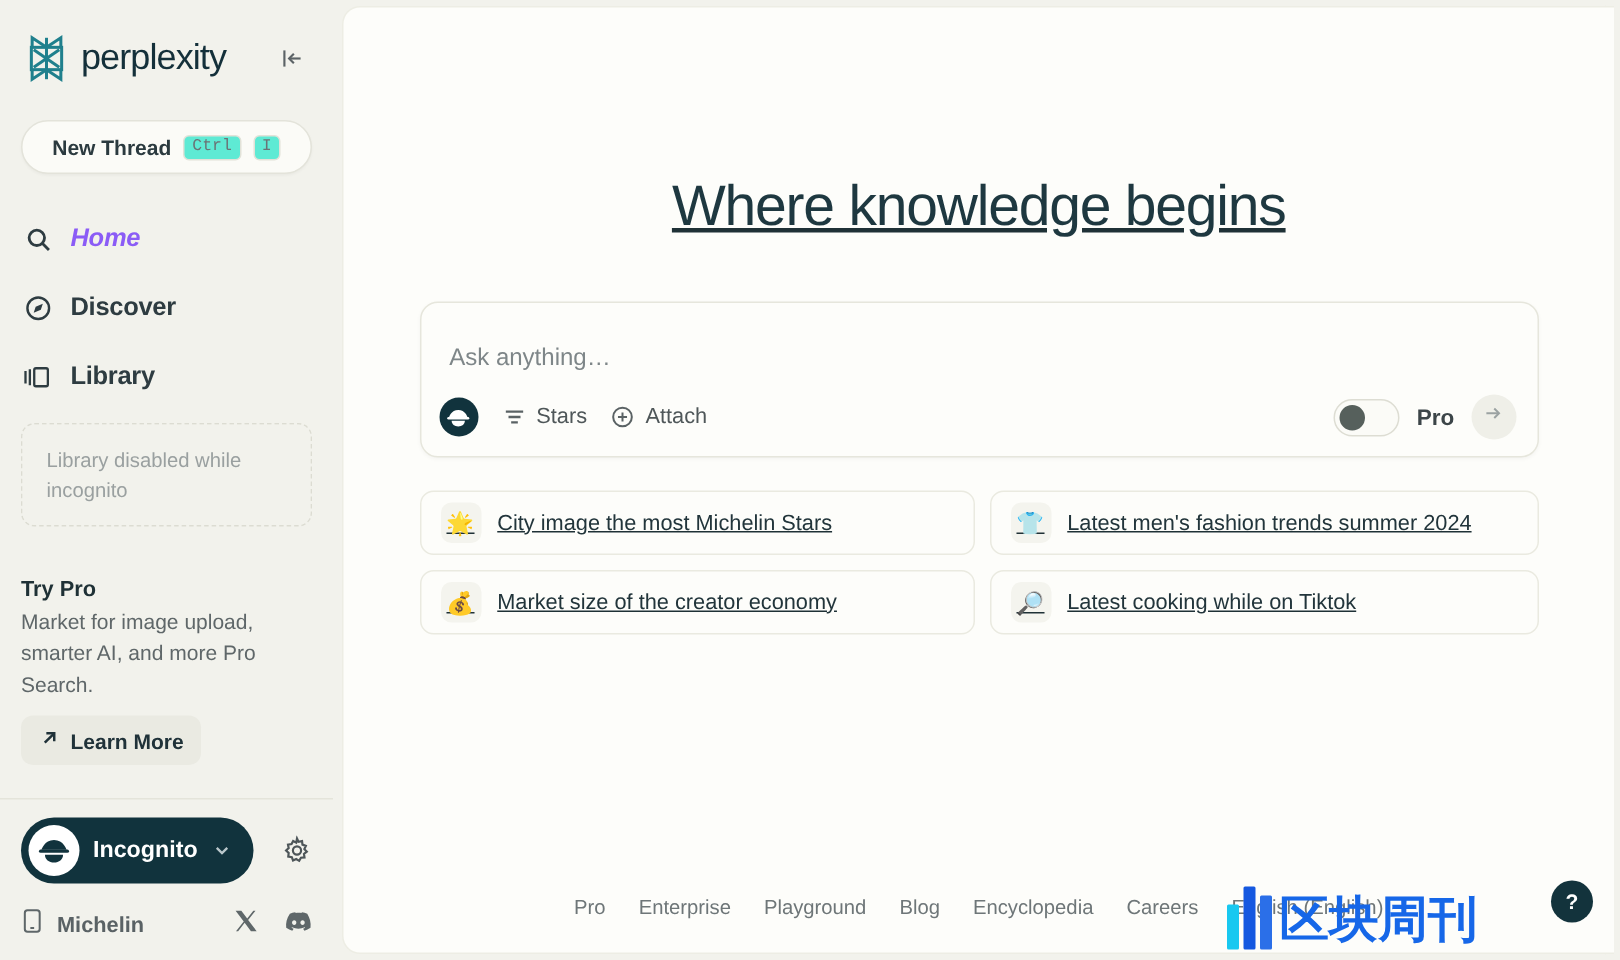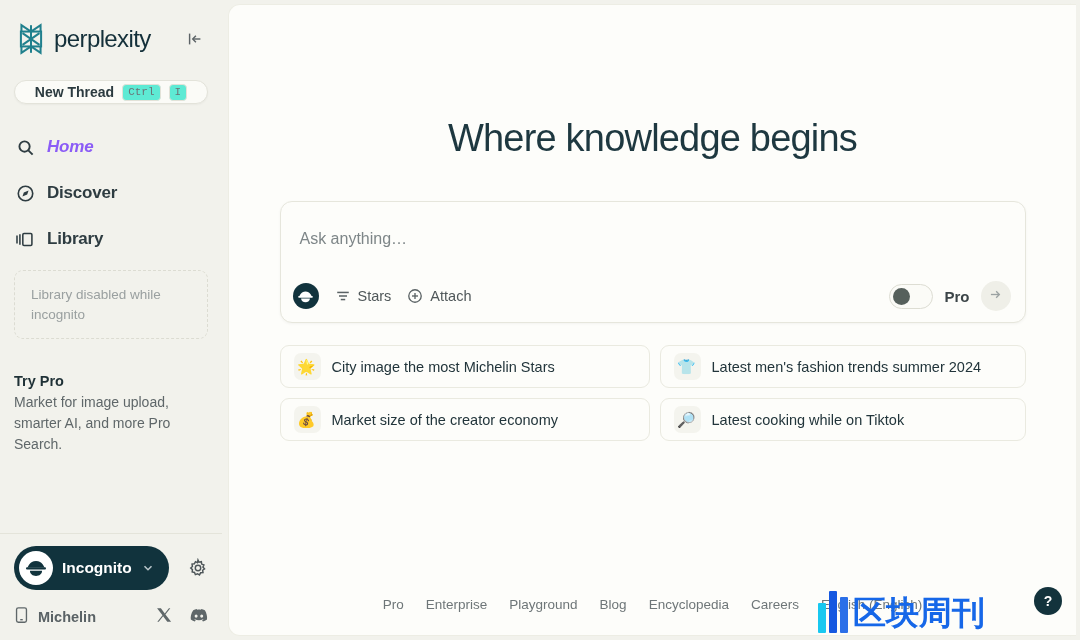--- a/index.html
+++ b/index.html
@@ -41,21 +41,21 @@
   }
   .collapse-btn {
     margin-left: auto;
     width: 26px; height: 26px;
     display: flex; align-items: center; justify-content: center;
     color: #5C6366;
   }
 
   .new-thread {
     margin: 22px 14px 0 14px;
-    height: 24px;
+    height: 36px;
     background: #FBFBF7;
     border: 1px solid #E3E3DA;
     border-radius: 18px;
     display: flex;
     align-items: center;
     justify-content: center;
     gap: 8px;
     box-shadow: 0 1px 2px rgba(0,0,0,.04);
   }
   .nt-label { font-size: 14px; font-weight: 600; color: #2B3A3F; }
@@ -175,41 +175,42 @@
   #main {
     position: absolute;
     left: 228px; top: 4px;
     width: 848px;
     height: 632px;
     background: #FDFDFA;
     border-radius: 12px 0 0 12px;
     border: 1px solid #EDEDE4;
     border-right: none;
     overflow: hidden;
+    text-decoration: underline;
   }
 
   .hero {
     text-align: center;
     font-size: 38px;
     font-weight: 400;
     letter-spacing: -0.8px;
     color: #1E3840;
     margin-top: 112px;
   }
 
   .ask-wrap {
     margin: 41px auto 0 auto;
     width: 746px;
   }
   .ask-box {
     background: #FDFDFA;
     border: 1px solid #E6E6DC;
     border-radius: 12px;
     box-shadow: 0 1px 3px rgba(0,0,0,.045);
-    height: 122px;
+    height: 104px;
     position: relative;
   }
   .ask-placeholder {
     position: absolute;
     left: 19px; top: 28px;
     font-size: 16px;
     color: #7E8688;
   }
   .ask-toolbar {
     position: absolute;
@@ -414,20 +415,29 @@
       </span>
       <span class="nav-label">Library</span>
     </div>
   </div>
 
   <div class="lib-disabled">Library disabled while incognito</div>
 
   <div class="try-pro">
     <div class="tp-title">Try Pro</div>
     <div class="tp-body">Market for image upload, smarter AI, and more Pro Search.</div>
+    <div class="learn-more">
+      <span>
+        <svg viewBox="0 0 16 16" width="14" height="14" fill="none" stroke="currentColor" stroke-width="1.9">
+          <path d="M4.4 11.6 L11.6 4.4"></path>
+            <path d="M5.6 4.4 L11.6 4.4 L11.6 10.4"></path>
+        </svg>
+      </span>
+      <span>Learn More</span>
+    </div>
   </div>
 
   <div class="sb-bottom">
     <div class="divider"></div>
 
     <div class="acct-row">
       <div class="incognito-pill">
         <span class="incognito-av">
           <svg viewBox="0 0 28 28" width="26" height="26">
             <path d="M5 13.5 C5 13.5 7 6.5 14 6.5 C21 6.5 23 13.5 23 13.5 Z" fill="#11333D"></path>

